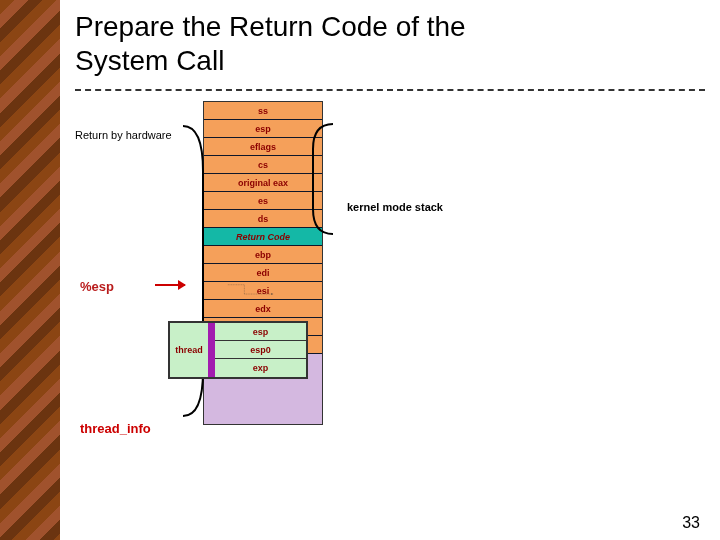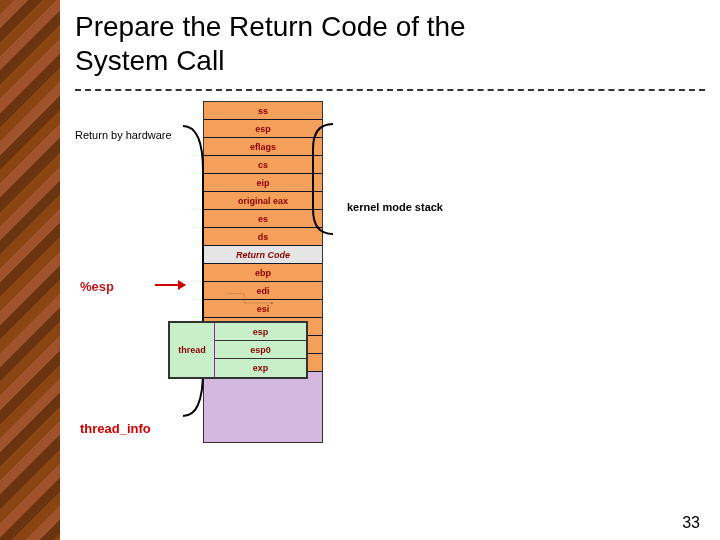--- a/index.html
+++ b/index.html
@@ -134,21 +134,21 @@
       color: #8B0000;
       padding: 3px 2px;
       background: #f5a05a;
       min-height: 18px;
       display: flex;
       align-items: center;
       justify-content: center;
     }
 
     .stack-cell.return-code {
-      background: #e5e5e5;
+      background: #14b8a6;
       font-weight: bold;
       color: #8B0000;
     }
 
     .stack-cell.normal {
       background: #f5a05a;
     }
 
     .stack-cell.ebx-cell {
       background: #f5a05a;
@@ -181,21 +181,21 @@
       border: 2px solid #333;
       background: #c8f0c8;
     }
 
     .thread-info-inner {
       display: flex;
     }
 
     .thread-label-cell {
       background: #c8f0c8;
-      border-right: 1px solid #a21caf;
+      border-right: 7px solid #a21caf;
       padding: 2px 5px;
       font-size: 9px;
       font-weight: bold;
       color: #8B0000;
       display: flex;
       align-items: center;
       justify-content: center;
       writing-mode: horizontal-tb;
       width: 45px;
     }
@@ -290,21 +290,20 @@
       <div class="stack-column">
 
         <div class="stack-cell normal">ss</div>
 
         <div class="stack-cell normal">esp</div>
 
         <div class="stack-cell normal">eflags</div>
 
         <div class="stack-cell normal">cs</div>
 
-        <div class="stack-cell normal">eip</div>
 
         <div class="stack-cell normal">original eax</div>
 
         <div class="stack-cell normal">es</div>
 
         <div class="stack-cell normal">ds</div>
 
         <div class="stack-cell return-code" style="font-style:italic;">Return Code</div>
 
         <div class="stack-cell normal">ebp</div>

